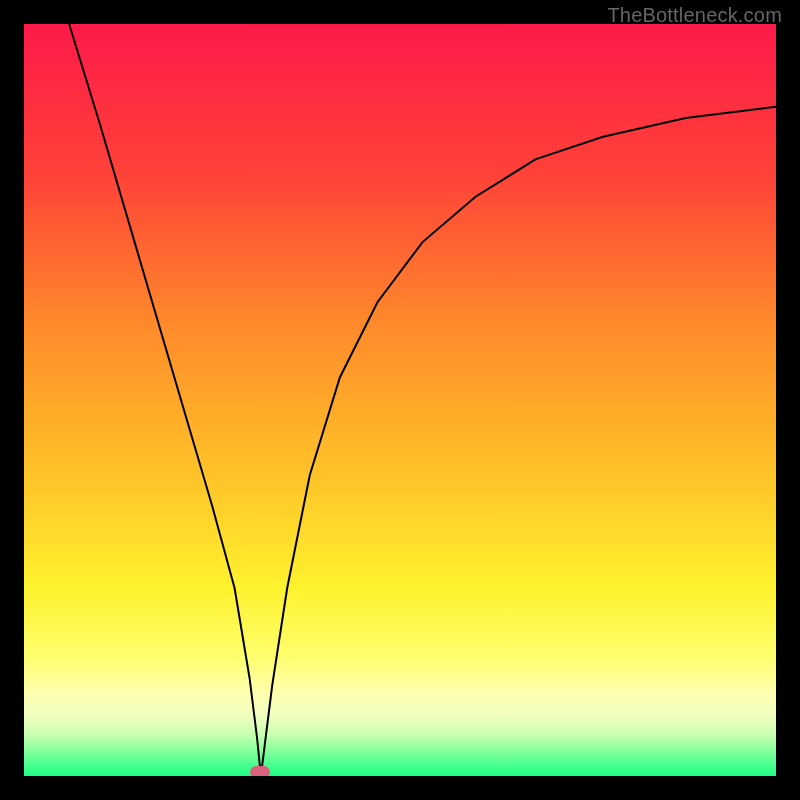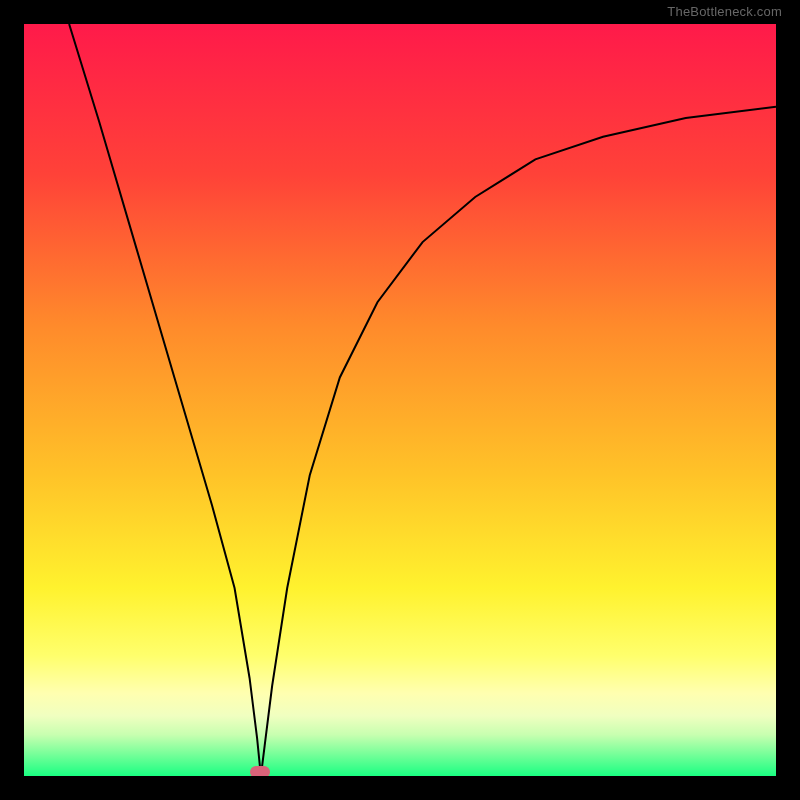--- a/index.html
+++ b/index.html
@@ -1,18 +1,18 @@
 <!DOCTYPE html>
 <html><head>
 <meta charset="utf-8">
 <style>
   * { margin: 0; padding: 0; box-sizing: border-box; }
   body { width: 800px; height: 800px; overflow: hidden; background: #000; font-family: Arial, sans-serif; }
   .outer-frame { width: 800px; height: 800px; background: #000; position: relative; }
-  .watermark { position: absolute; top: 4px; right: 18px; color: #666; font-size: 13px; font-weight: normal; z-index: 10; letter-spacing: 0.2px; }
+  .watermark { position: absolute; top: 4px; right: 18px; color: #666; font-size: 20px; font-weight: normal; z-index: 10; letter-spacing: 0.2px; }
   .plot-area { position: absolute; top: 24px; left: 24px; width: 752px; height: 752px; overflow: hidden; }
   .gradient-bg { width: 100%; height: 100%; position: absolute; top: 0; left: 0; }
   .curve-svg { position: absolute; top: 0; left: 0; width: 100%; height: 100%; }
   .marker { position: absolute; width: 20px; height: 12px; background: #d9637a; border-radius: 6px; transform: translate(-50%, -50%); }
 </style>
 </head>
 <body>
 
 <div class="outer-frame">
   <div class="watermark">TheBottleneck.com</div>

